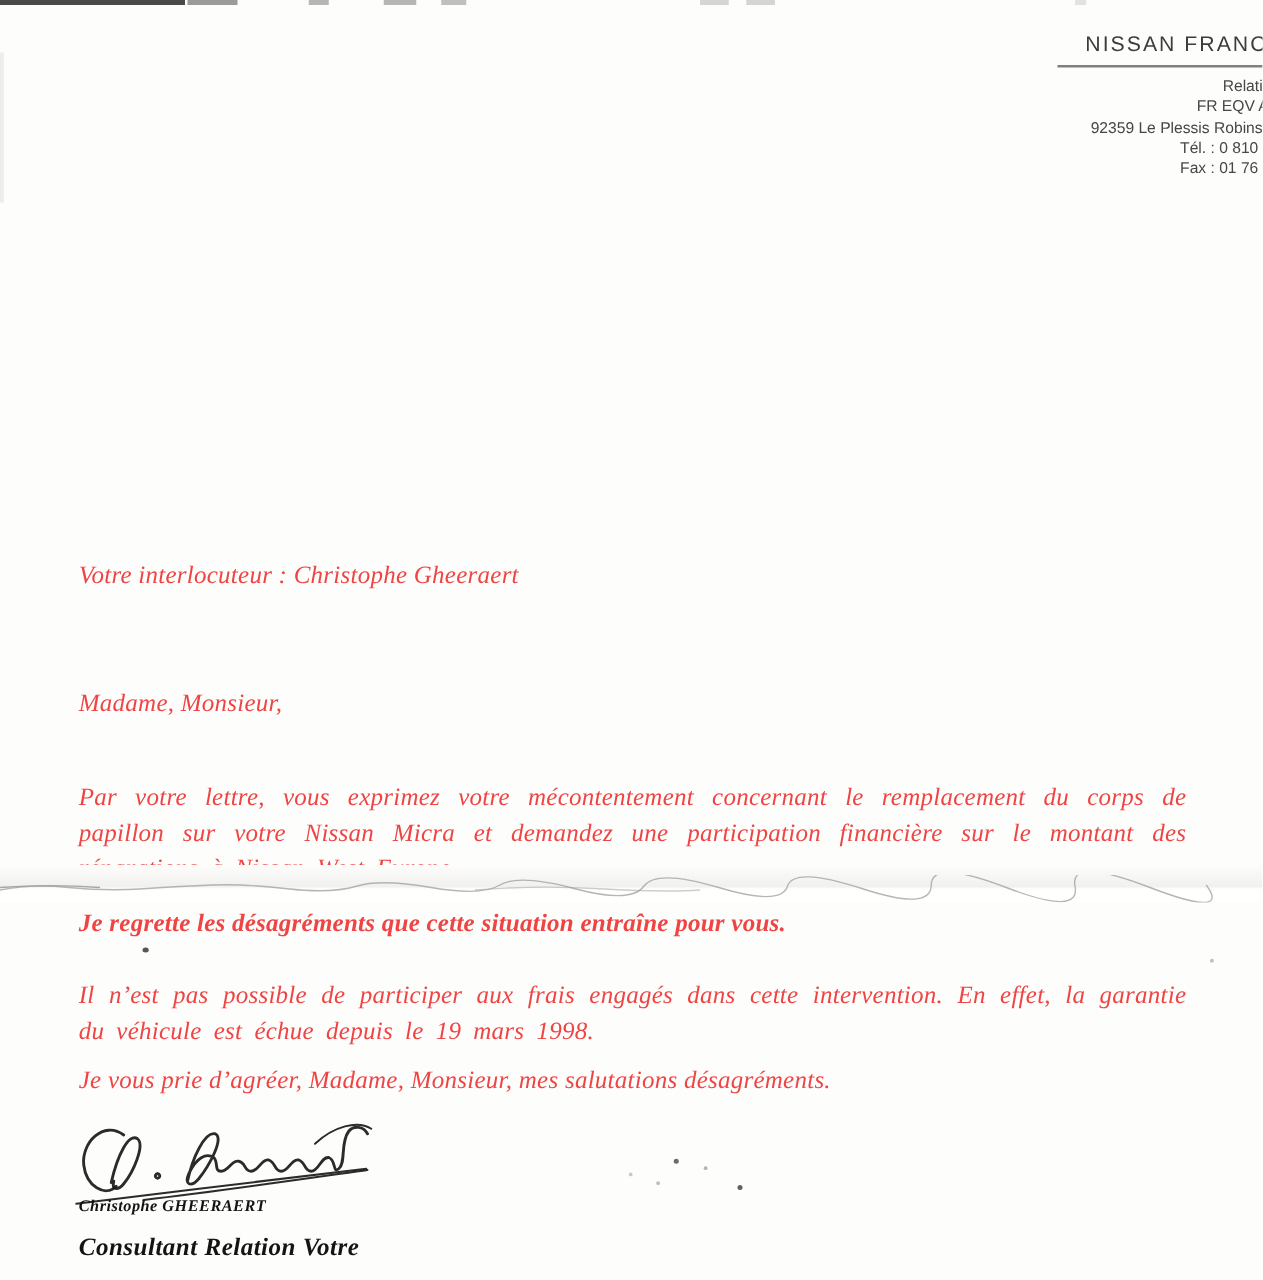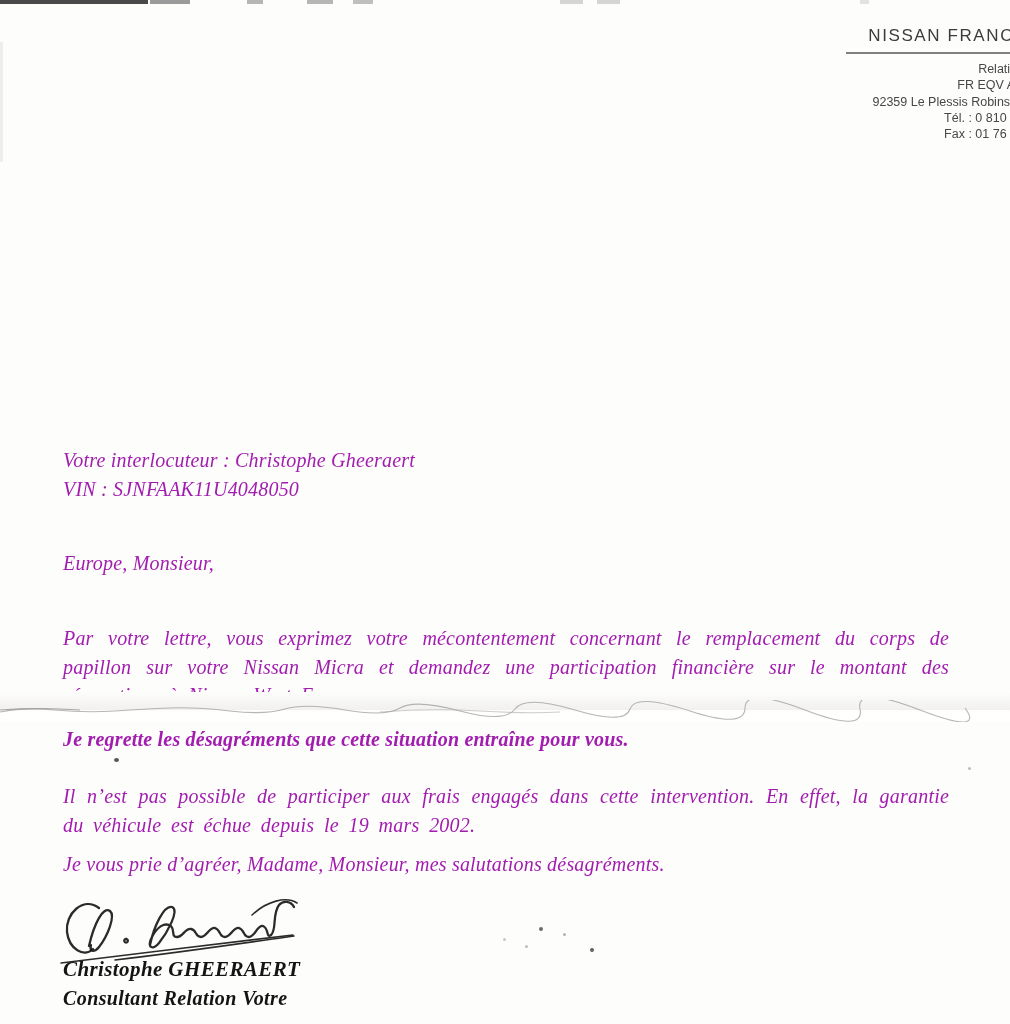--- a/index.html
+++ b/index.html
@@ -22,36 +22,36 @@
   }
   .dept{
     top:61px;right:-14px;text-align:right;
     font-family:"Liberation Sans", sans-serif;
     font-size:12.5px;line-height:16.3px;color:#474747;
     white-space:nowrap;
   }
 
   
   .btxt{
-    font-style:italic;font-size:20px;color:#a21caf;
+    font-style:italic;font-size:20px;color:#ef4444;
     letter-spacing:.2px;line-height:28.6px;
   }
   .ref-block{top:446px;left:63px;}
   .salutation{top:549px;left:63px;}
   .para{left:63px;width:886px;text-align:justify;word-spacing:4.5px;}
   .p1{top:624px;}
   .p2{top:725px;width:auto;text-align:left;font-weight:bold;}
   .p3{top:782px;}
   .p4{top:850px;width:auto;text-align:left;}
 
   
   .sig{top:892px;left:53px;width:256px;height:80px;}
   .sig path{fill:none;stroke:#191919;stroke-width:2.3;stroke-linecap:round;opacity:.92;}
   .sig .thin{stroke-width:1.6;}
-  .name{top:957px;left:63px;font-weight:bold;font-style:italic;font-size:21px;color:#141414;letter-spacing:.4px;}
+  .name{top:957px;left:63px;font-weight:bold;font-style:italic;font-size:13px;color:#141414;letter-spacing:.4px;}
   .role{top:987px;left:63px;font-weight:bold;font-style:italic;font-size:20px;color:#141414;letter-spacing:.4px;}
 
   
   .edge{background:#4a4a4a;height:4px;top:0;}
   .tearband{top:692px;left:0;width:1010px;height:18px;
     background:linear-gradient(#fdfdfc, #f1f0ee);}
   .tearlight{top:712px;left:0;width:1010px;height:10px;background:#ffffff;opacity:.7;}
   .tear-svg{top:700px;left:0;width:1010px;height:22px;}
   .tear-svg path{fill:none;stroke:#9d9d9d;stroke-width:1.1;}
   .speck{background:#2c2c2c;border-radius:50%;}
@@ -75,37 +75,36 @@
 <div class="abs dept">
   <div>Relation</div>
   <div>FR EQV AR</div>
   <div>92359 Le Plessis Robinson</div>
   <div>Tél. : 0 810 21</div>
   <div>Fax : 01 76 89</div>
 </div>
 
 <div class="abs btxt ref-block">
   <div>Votre interlocuteur : Christophe Gheeraert</div>
-  <div>VIN : SJNFAAK11U4048050</div>
 </div>
 
-<div class="abs btxt salutation">Europe, Monsieur,</div>
+<div class="abs btxt salutation">Madame, Monsieur,</div>
 
 <div class="abs btxt para p1">Par votre lettre, vous exprimez votre mécontentement concernant le remplacement du corps de papillon sur votre Nissan Micra et demandez une participation financière sur le montant des réparations  à Nissan West Europe.</div>
 
 <div class="abs tearband"></div>
 <div class="abs tearlight"></div>
 <svg class="abs tear-svg" viewBox="0 0 1010 22" preserveAspectRatio="none">
   <path d="M0,12 q25,-5 55,-2 t60,1 t55,-3 t60,3 t55,-2 t60,1 t55,-2 t60,3 t55,-2 t60,1 t55,-1 t60,2 t55,-3 t60,2 t55,-1 t60,1 t45,-2" opacity="0.75"></path>
   <path d="M0,10 q40,-3 80,0" opacity="0.9" stroke-width="1.6"></path>
   <path d="M380,12 q50,-4 100,-1 t80,1" opacity="0.5"></path>
 </svg>
 
 <div class="abs btxt p2" style="left:63px;">Je regrette  les désagréments que cette situation entraîne pour vous.</div>
-<div class="abs btxt para p3">Il n’est pas possible de participer aux frais engagés dans cette intervention. En effet, la garantie du véhicule est échue depuis le 19 mars 2002.</div>
+<div class="abs btxt para p3">Il n’est pas possible de participer aux frais engagés dans cette intervention. En effet, la garantie du véhicule est échue depuis le 19 mars 1998.</div>
 <div class="abs btxt p4" style="left:63px;">Je vous prie d’agréer, Madame, Monsieur, mes salutations désagréments.</div>
 
 <div class="abs speck" style="left:114px;top:758px;width:5px;height:4px;opacity:.8;"></div>
 <div class="abs speck" style="left:539px;top:927px;width:4px;height:4px;opacity:.7;"></div>
 <div class="abs speck" style="left:563px;top:933px;width:3px;height:3px;opacity:.35;"></div>
 <div class="abs speck" style="left:590px;top:948px;width:4px;height:4px;opacity:.75;"></div>
 <div class="abs speck" style="left:525px;top:945px;width:3px;height:3px;opacity:.3;"></div>
 <div class="abs speck" style="left:503px;top:938px;width:3px;height:3px;opacity:.25;"></div>
 <div class="abs speck" style="left:968px;top:767px;width:3px;height:3px;opacity:.3;"></div>
 

